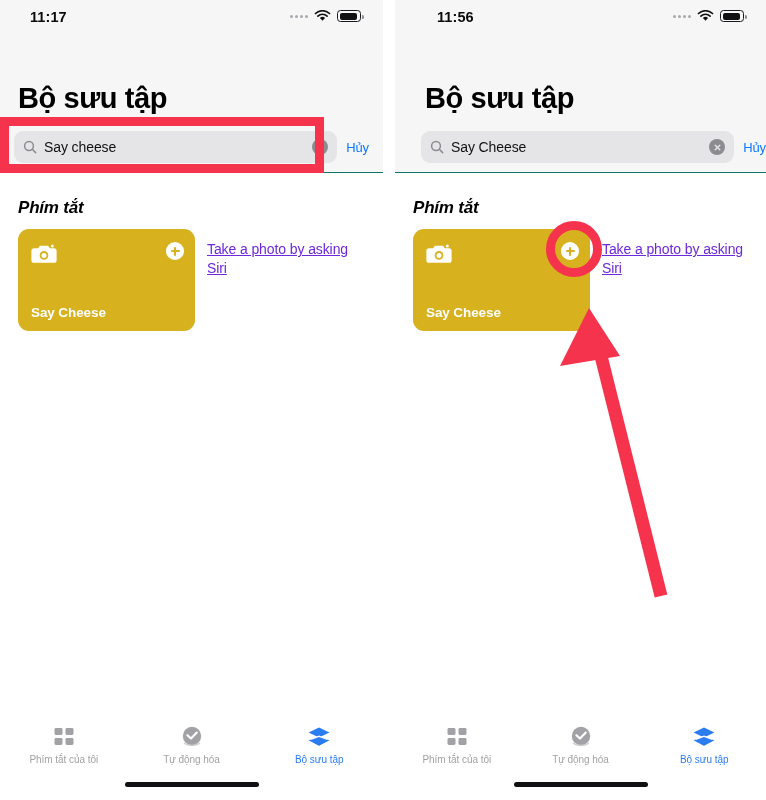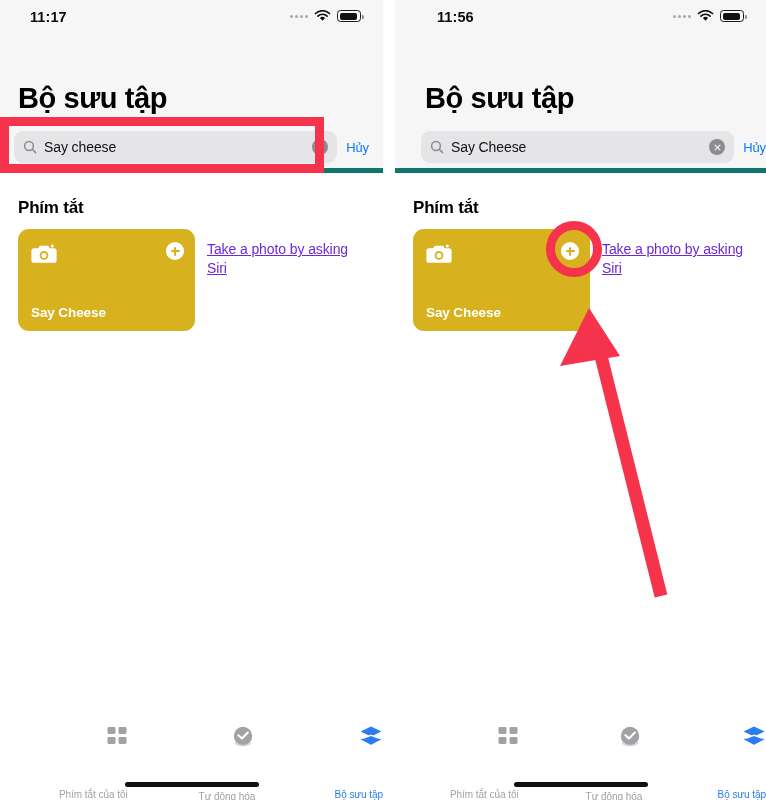--- a/index.html
+++ b/index.html
@@ -40,21 +40,21 @@
     z-index: 40;
   }
 
   
   .chrome {
     position: absolute;
     left: 0; top: 0;
     width: 383px;
     height: 173px;
     background: #f6f6f7;
-    border-bottom: 5px solid #0f766e;
+    border-bottom: 1px solid #0f766e;
     box-sizing: border-box;
   }
   .panel-right .chrome { left: 12px; width: 371px; }
 
   
   .statusbar {
     position: absolute;
     left: 0; top: 0;
     width: 100%;
     height: 36px;
@@ -177,20 +177,21 @@
 
   
   .section-title {
     position: absolute;
     left: 18px;
     top: 198px;
     font-size: 17px;
     font-weight: bold;
     color: #000000;
     letter-spacing: -0.2px;
+    font-style: italic;
   }
   .panel-right .section-title { left: 30px; }
 
   
   .card-row {
     position: absolute;
     left: 18px;
     top: 229px;
     width: 350px;
     display: flex;
@@ -268,25 +269,24 @@
     position: absolute;
     left: 0; top: 0;
     width: 100%;
     height: 60px;
     display: flex;
   }
   .tab {
     flex: 1 1 0;
     display: flex;
     flex-direction: column;
-    align-items: flex-end;
+    align-items: center;
     justify-content: flex-start;
     padding-top: 13px;
     box-sizing: border-box;
-    gap: 37px;
   }
   .tab-ic { height: 24px; display: flex; align-items: center; justify-content: center; }
   .tab-label {
     margin-top: 5px;
     font-size: 10px;
     color: #a2a2a6;
     letter-spacing: -0.05px;
     white-space: nowrap;
   }
   .tab.active .tab-label { color: #2a7cf0; }

